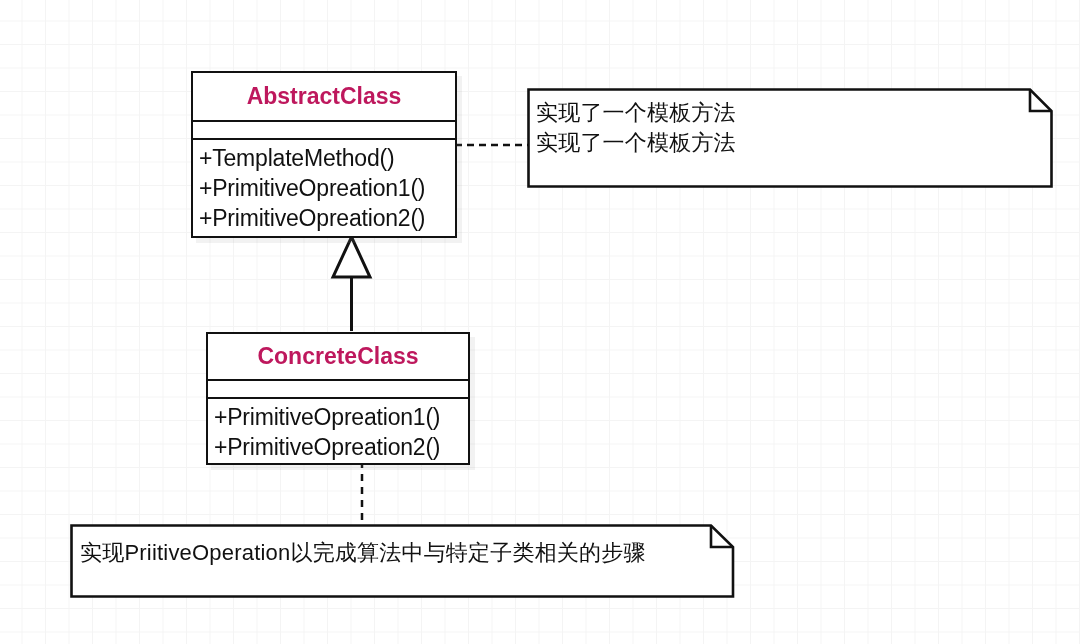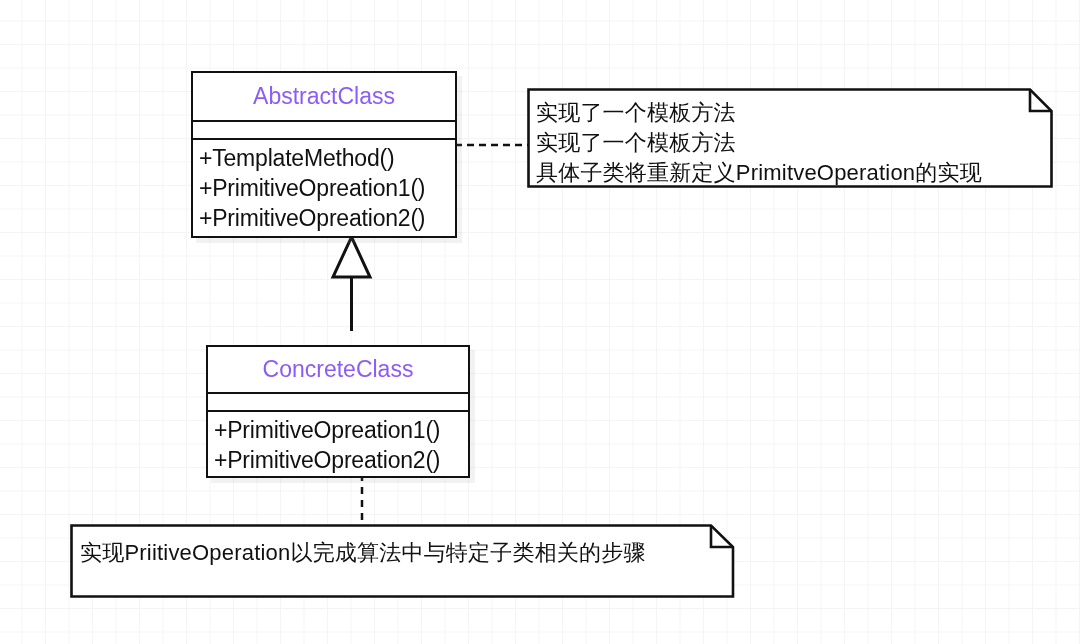--- a/index.html
+++ b/index.html
@@ -30,22 +30,22 @@
   .uml-class {
     position: absolute;
     box-sizing: border-box;
     background: #ffffff;
     border: 2px solid #111111;
     box-shadow: 5px 5px 0 0 rgba(150,150,150,0.12);
   }
   .uml-title {
     box-sizing: border-box;
     text-align: center;
-    font-weight: normal;
-    color: #8b5cf6;
+    font-weight: bold;
+    color: #be185d;
     white-space: nowrap;
   }
   .uml-sep {
     height: 0;
     border-top: 2px solid #111111;
   }
   .uml-attrs {
     box-sizing: border-box;
   }
   .uml-methods {
@@ -68,21 +68,21 @@
   }
   #abstract-class .uml-title {
     height: 47px;
     line-height: 47px;
     font-size: 23px;
   }
   #abstract-class .uml-attrs { height: 16px; }
 
   #concrete-class {
     left: 206px;
-    top: 345px;
+    top: 332px;
     width: 264px;
     height: 133px;
   }
   #concrete-class .uml-title {
     height: 45px;
     line-height: 45px;
     font-size: 23px;
   }
   #concrete-class .uml-attrs { height: 16px; }
 
@@ -173,21 +173,20 @@
     </div>
   </div>
 
   <div class="uml-note" id="note-abstract">
     <svg class="note-svg" width="526" height="100" viewBox="0 0 526 100">
       <path d="M1.5,1.5 L503,1.5 L524.5,23 L524.5,98.5 L1.5,98.5 Z" fill="#ffffff" stroke="#111111" stroke-width="2.6" stroke-linejoin="miter"></path>
       <path d="M503,1.5 L503,23 L524.5,23" fill="none" stroke="#111111" stroke-width="2.6" stroke-linejoin="miter"></path>
     </svg>
     <div class="note-text">实现了一个模板方法</div>
     <div class="note-text" style="padding-top:0">实现了一个模板方法</div>
-    <div class="note-text" style="padding-top:0">具体子类将重新定义PrimitveOperation的实现</div>
   </div>
 
   <div class="uml-note" id="note-concrete">
     <svg class="note-svg" width="665" height="74" viewBox="0 0 665 74">
       <path d="M1.5,1.5 L641,1.5 L663,23 L663,72.5 L1.5,72.5 Z" fill="#ffffff" stroke="#111111" stroke-width="2.6" stroke-linejoin="miter"></path>
       <path d="M641,1.5 L641,23 L663,23" fill="none" stroke="#111111" stroke-width="2.6" stroke-linejoin="miter"></path>
     </svg>
     <div class="note-text">实现PriitiveOperation以完成算法中与特定子类相关的步骤</div>
   </div>
 

